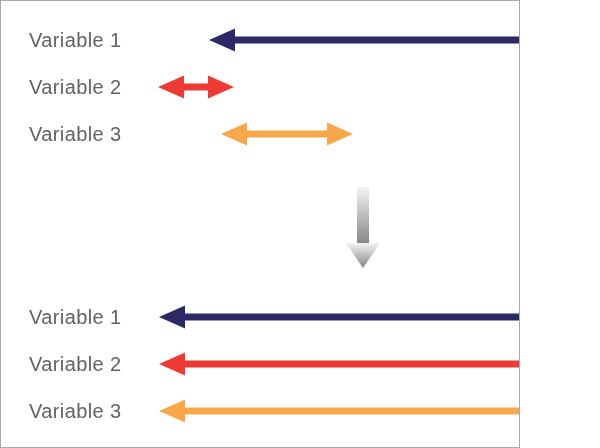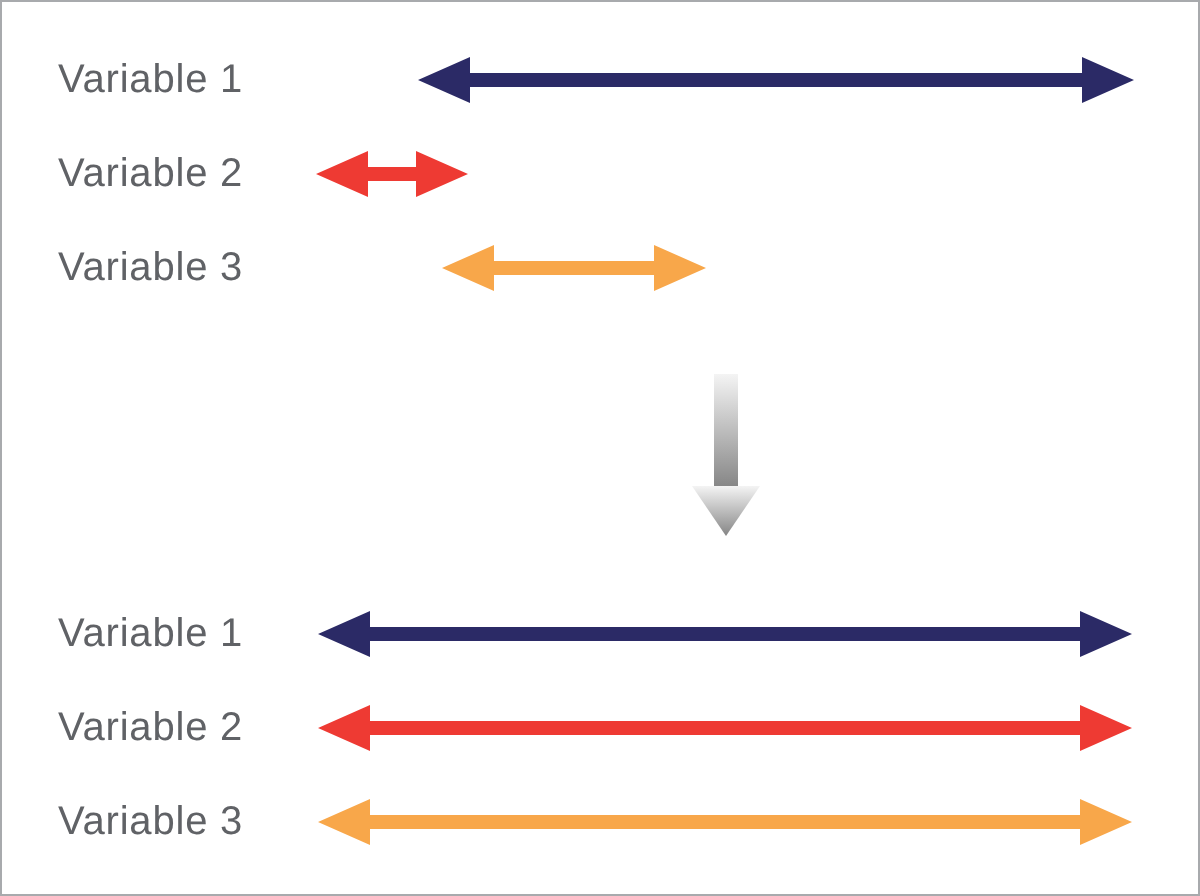--- a/index.html
+++ b/index.html
@@ -1,18 +1,18 @@
 <!DOCTYPE html>
 <html><head>
 <meta charset="utf-8">
 <style>
   html, body { margin: 0; padding: 0; background: #ffffff; }
   .figure {
     position: relative;
-    width: 600px;
+    width: 520px;
     height: 448px;
     box-sizing: border-box;
     border: 1px solid #a8aaad;
     background: #ffffff;
     overflow: hidden;
     font-family: "Liberation Sans", sans-serif;
   }
   .var-label {
     position: absolute;
     left: 28px;

